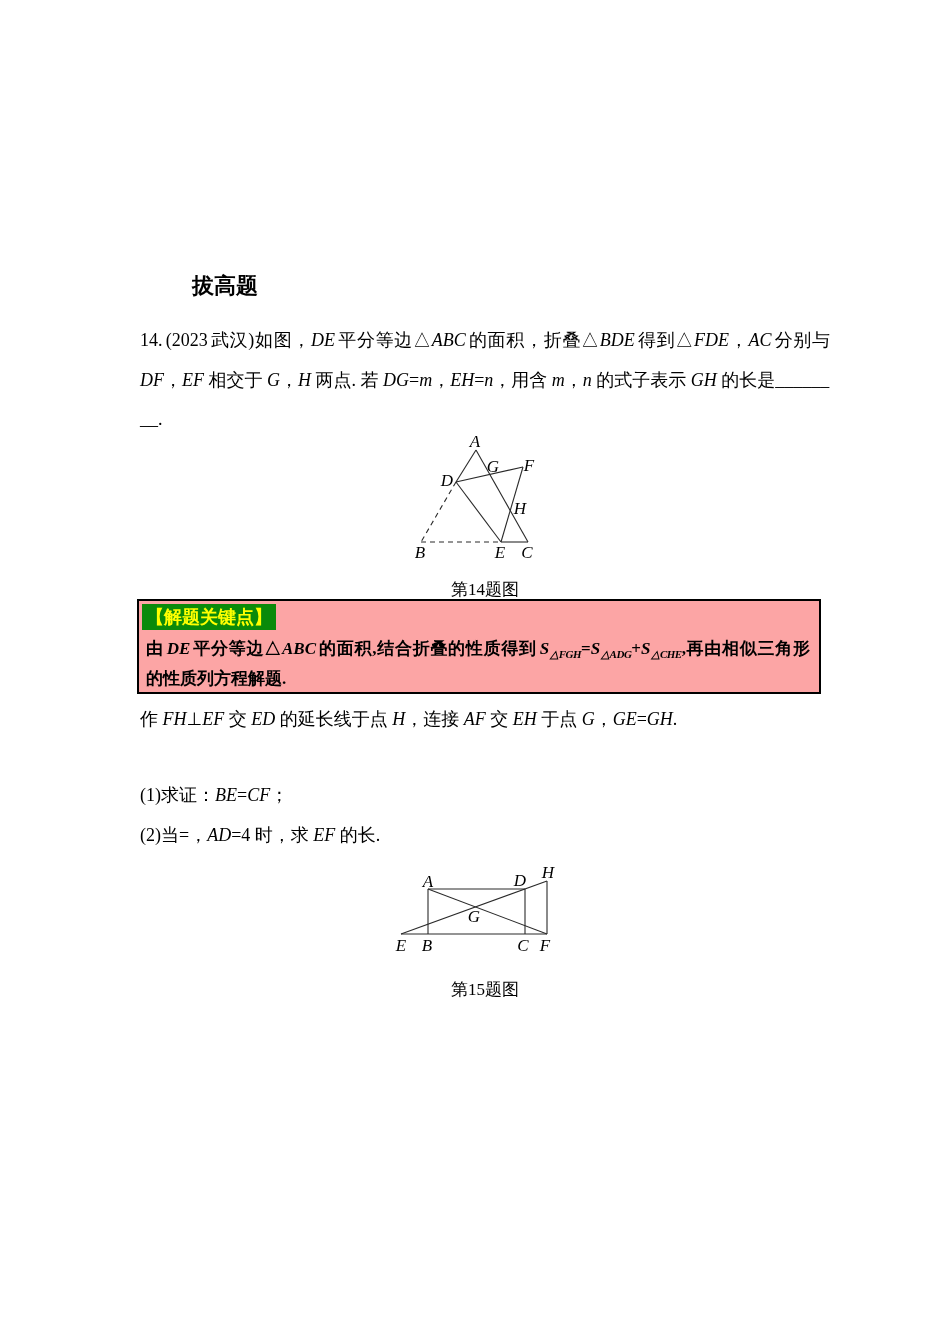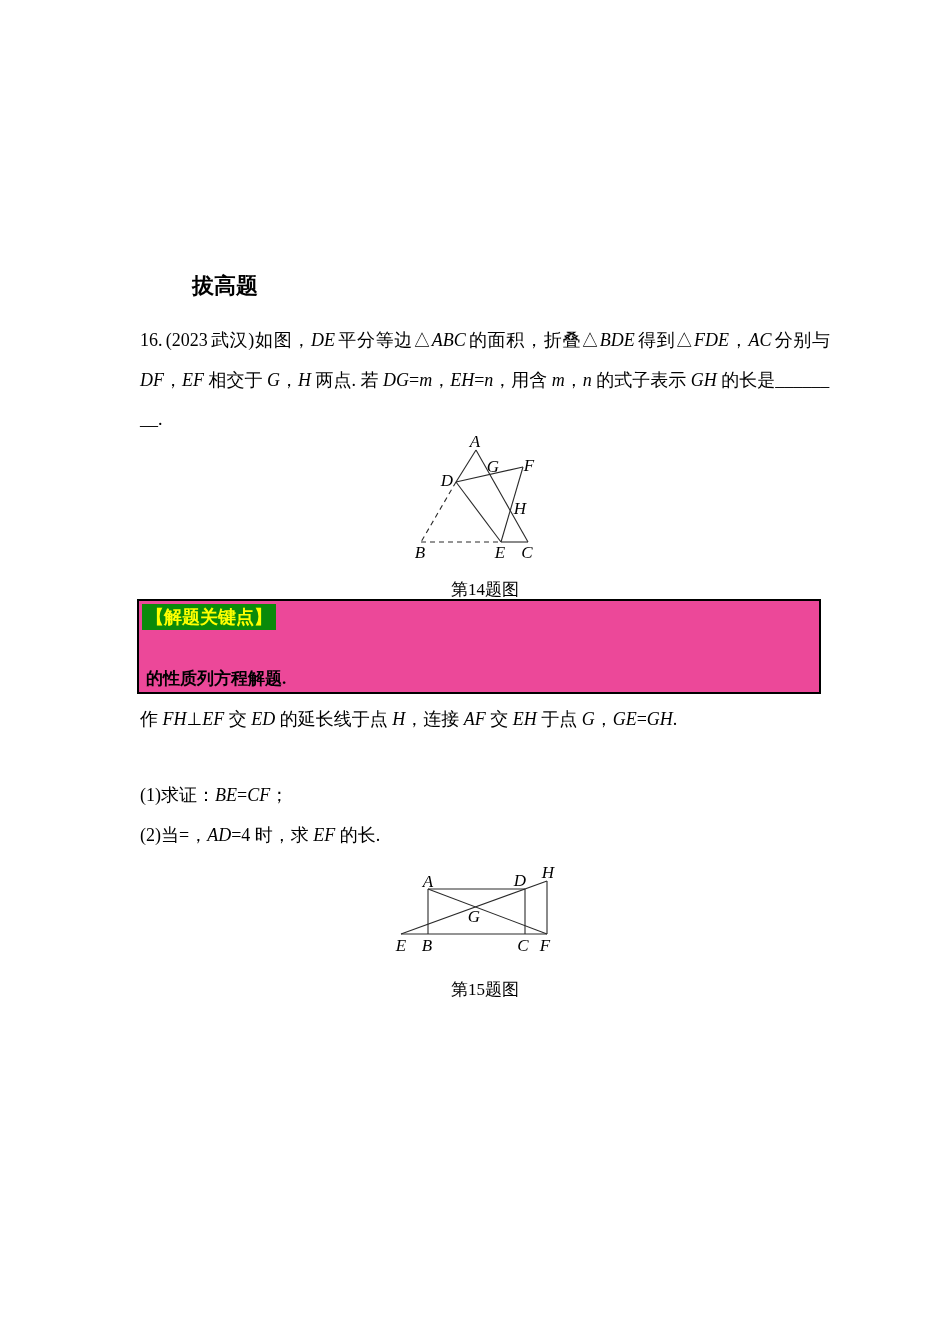--- a/index.html
+++ b/index.html
@@ -5,41 +5,41 @@
   html,body{margin:0;padding:0;background:#fff;}
   .page{position:relative;width:950px;height:1344px;background:#ffffff;overflow:hidden;
         font-family:"Liberation Serif",serif;color:#000;}
   .abs{position:absolute;}
   .heading{font-family:"Liberation Sans",sans-serif;font-weight:bold;font-size:22px;}
   .line{font-size:18px;line-height:24px;white-space:nowrap;}
   .just{white-space:normal;text-align:justify;word-spacing:-2px;}
   .just::after{content:"";display:inline-block;width:100%;height:0;}
   .cn{font-family:"Liberation Serif",serif;}
   .v{font-family:"Liberation Serif",serif;font-style:italic;}
-  .keybox{border:2px solid #000;background:#ec4899;}
+  .keybox{border:2px solid #000;background:#fca5a5;}
   .keytag{display:inline-block;font-weight:bold;font-size:18px;line-height:26px;padding:0 4px;}
   .kb{font-weight:bold;font-size:17px;}
   .b{font-weight:bold;}
   .vb{font-weight:bold;font-style:italic;}
   .sub{font-weight:bold;font-style:italic;font-size:11px;vertical-align:-4px;letter-spacing:-0.5px;}
   .caption{font-size:17px;text-align:center;}
   .fig{position:absolute;}
   .fig svg{position:absolute;left:0;top:0;}
   .pt{position:absolute;font-style:italic;font-size:17px;font-family:"Liberation Serif",serif;
       transform:translate(-50%,-50%);line-height:1;}
 </style>
 </head>
 <body>
 
 <div class="page">
 
   <div class="abs heading" style="left:144px;top:271px;margin-left:48px;">拔高题</div>
 
   <div class="abs line just" style="left:140px;top:328px;width:690px;">
-    <span class="cn">16. (2023 武汉)如图，</span><span class="v">DE</span><span class="cn"> 平分等边△</span><span class="v">ABC</span><span class="cn"> 的面积，折叠△</span><span class="v">BDE</span><span class="cn"> 得到△</span><span class="v">FDE</span><span class="cn">，</span><span class="v">AC</span><span class="cn"> 分别与</span>
+    <span class="cn">14. (2023 武汉)如图，</span><span class="v">DE</span><span class="cn"> 平分等边△</span><span class="v">ABC</span><span class="cn"> 的面积，折叠△</span><span class="v">BDE</span><span class="cn"> 得到△</span><span class="v">FDE</span><span class="cn">，</span><span class="v">AC</span><span class="cn"> 分别与</span>
   </div>
   <div class="abs line" style="left:140px;top:368px;">
     <span class="v">DF</span><span class="cn">，</span><span class="v">EF</span><span class="cn"> 相交于 </span><span class="v">G</span><span class="cn">，</span><span class="v">H</span><span class="cn"> 两点. 若 </span><span class="v">DG</span><span class="cn">=</span><span class="v">m</span><span class="cn">，</span><span class="v">EH</span><span class="cn">=</span><span class="v">n</span><span class="cn">，用含 </span><span class="v">m</span><span class="cn">，</span><span class="v">n</span><span class="cn"> 的式子表示 </span><span class="v">GH</span><span class="cn"> 的长是______</span>
   </div>
   <div class="abs line" style="left:140px;top:407px;">
     <span class="cn">__.</span>
   </div>
 
   <div class="fig" style="left:408px;top:428px;width:140px;height:135px;">
     <svg width="140" height="135" viewBox="0 0 140 135">
@@ -60,20 +60,23 @@
     <span class="pt" style="left:39px;top:52px;">D</span>
     <span class="pt" style="left:112px;top:80px;">H</span>
     <span class="pt" style="left:12px;top:124px;">B</span>
     <span class="pt" style="left:92px;top:124px;">E</span>
     <span class="pt" style="left:119px;top:124px;">C</span>
   </div>
   <div class="abs caption" style="left:400px;top:578px;width:170px;">第14题图</div>
 
   <div class="abs keybox" style="left:137px;top:599px;width:680px;height:91px;">
     <span class="keytag abs" style="left: 3px; top: 3px; background: rgb(10, 138, 10); color: rgb(255, 255, 0);">【解题关键点】</span>
+    <div class="abs line just kb" style="left:7px;top:36px;width:664px;">
+      <span class="b">由 </span><span class="vb">DE</span><span class="b"> 平分等边△</span><span class="vb">ABC</span><span class="b"> 的面积,结合折叠的性质得到 </span><span class="vb">S</span><span class="sub">△FGH</span><span class="b">=</span><span class="vb">S</span><span class="sub">△ADG</span><span class="b">+</span><span class="vb">S</span><span class="sub">△CHE</span><span class="b">,再由相似三角形</span>
+    </div>
     <div class="abs line kb" style="left:7px;top:66px;">
       <span class="b">的性质列方程解题.</span>
     </div>
   </div>
 
   <div class="abs line" style="left:140px;top:707px;">
     <span class="cn">作 </span><span class="v">FH</span><span class="cn">⊥</span><span class="v">EF</span><span class="cn"> 交 </span><span class="v">ED</span><span class="cn"> 的延长线于点 </span><span class="v">H</span><span class="cn">，连接 </span><span class="v">AF</span><span class="cn"> 交 </span><span class="v">EH</span><span class="cn"> 于点 </span><span class="v">G</span><span class="cn">，</span><span class="v">GE</span><span class="cn">=</span><span class="v">GH</span><span class="cn">.</span>
   </div>
   <div class="abs line" style="left:140px;top:783px;">
     <span class="cn">(1)求证：</span><span class="v">BE</span><span class="cn">=</span><span class="v">CF</span><span class="cn">；</span>

